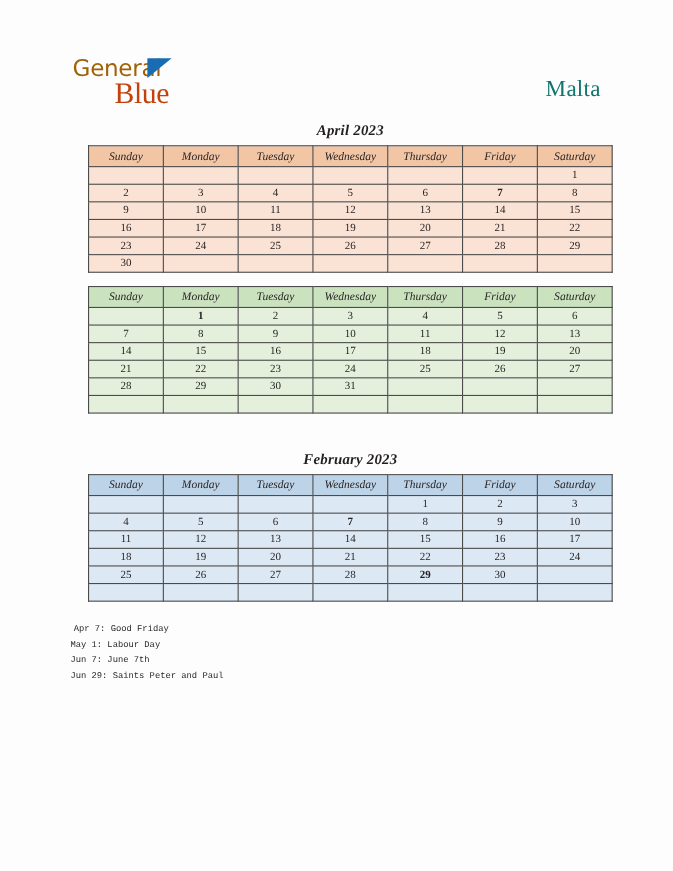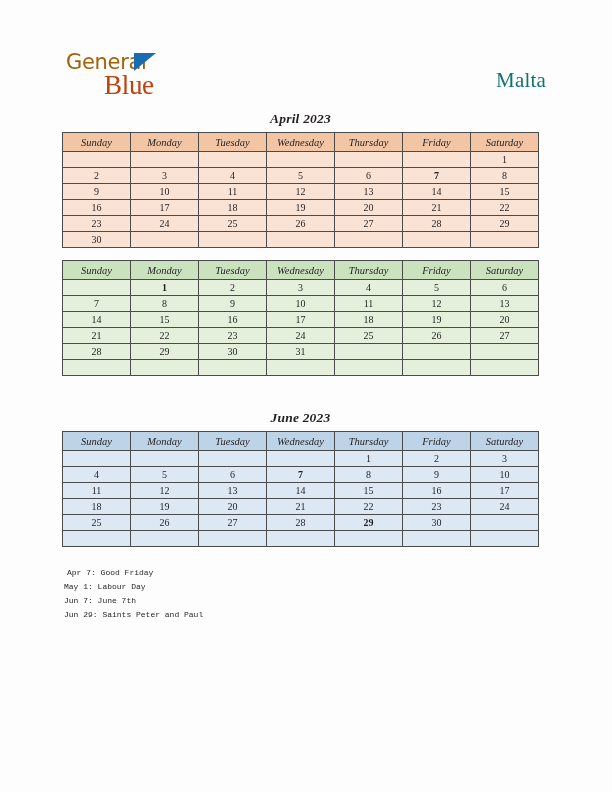--- a/index.html
+++ b/index.html
@@ -67,21 +67,21 @@
     font-family: "Liberation Serif", serif;
     font-weight: normal;
     font-size: 21px;
     color: #0f766e;
     letter-spacing: 0.2px;
   }
 
   
   .month-block {
     position: absolute;
-    left: 62px;
+    left: 80px;
     width: 477px;
   }
   #month-0 { top: 111px; }
   #month-1 { top: 260px; }
   #month-2 { top: 410px; }
 
   .month-title {
     text-align: center;
     font-family: "Liberation Serif", serif;
     font-style: italic;
@@ -300,21 +300,21 @@
           <td></td>
           <td></td>
           <td></td>
           <td></td>
         </tr>
       </tbody>
   </table>
 </div>
 
 <div class="month-block" id="month-2">
-  <div class="month-title">June 2023</div>
+  <div class="month-title">February 2023</div>
   <table class="calendar">
     <thead>
       <tr>
         <th>Sunday</th>
         <th>Monday</th>
         <th>Tuesday</th>
         <th>Wednesday</th>
         <th>Thursday</th>
         <th>Friday</th>
         <th>Saturday</th>

